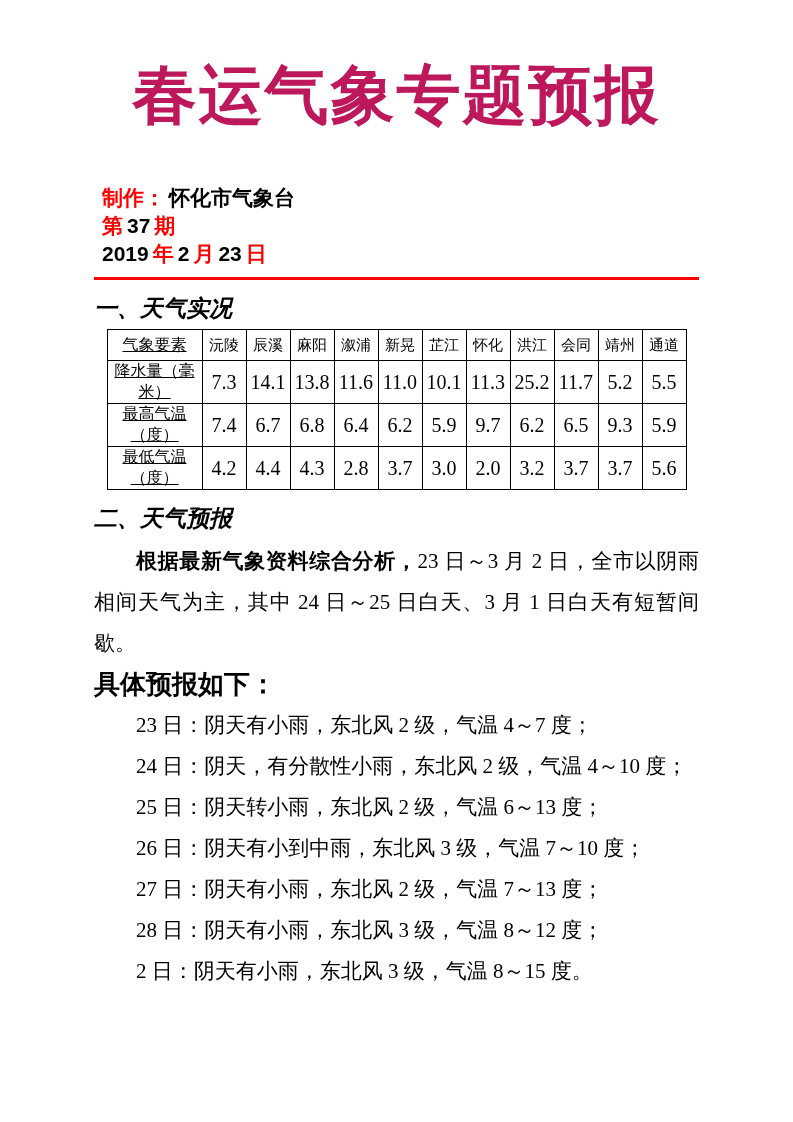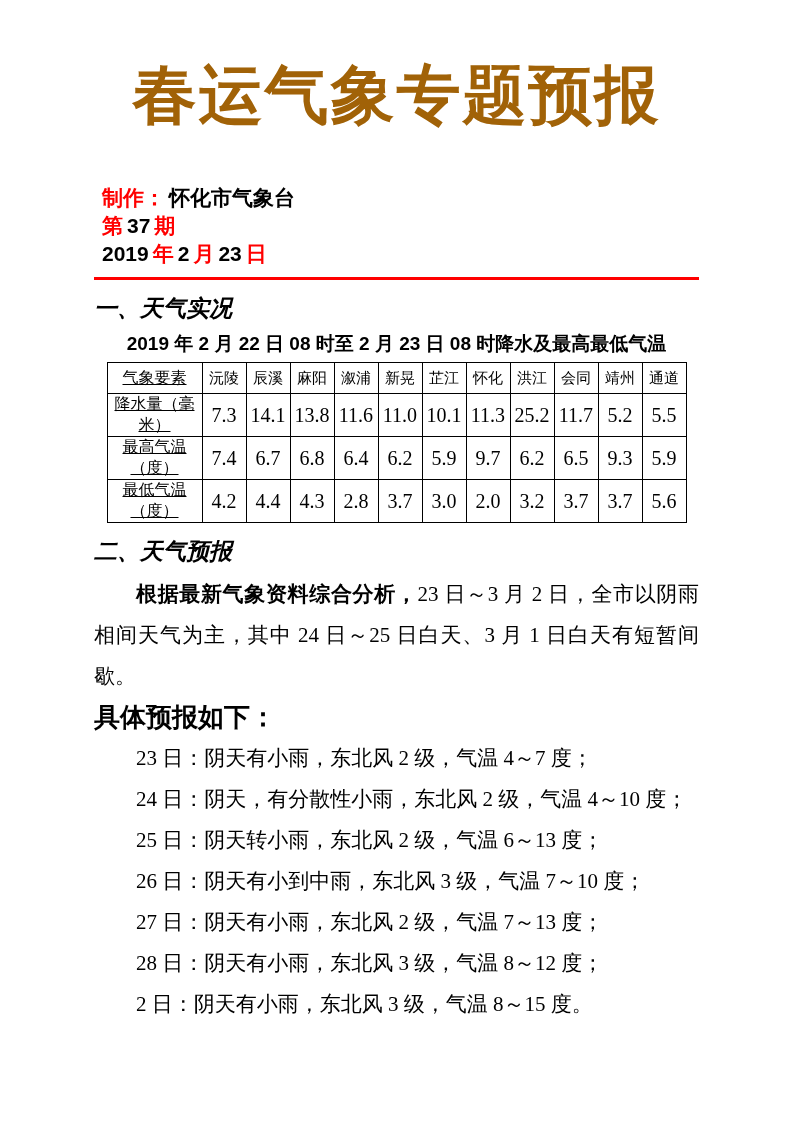--- a/index.html
+++ b/index.html
@@ -15,21 +15,21 @@
 
   
   .doc-title {
     margin-top: 52px;
     text-align: center;
     font-family: "DejaVu Serif", serif;
     font-weight: bold;
     font-size: 64px;
     line-height: 1.35;
     letter-spacing: 2px;
-    color: #a16207;
+    color: #be185d;
   }
 
   
   .masthead {
     display: flex;
     justify-content: space-between;
     align-items: baseline;
     margin-top: 46px;
     padding: 0 6px 9px 6px;
     border-bottom: 3px solid #ff0000;
@@ -114,21 +114,20 @@
     <div class="mh-group">
       <span class="red">第</span><span>37</span><span class="red">期</span>
     </div>
     <div class="mh-group">
       <span>2019</span><span class="red">年</span><span>2</span><span class="red">月</span><span>23</span><span class="red">日</span>
     </div>
   </div>
 
   <div class="section-heading">一、天气实况</div>
 
-  <div class="table-title">2019 年 2 月 22 日 08 时至 2 月 23 日 08 时降水及最高最低气温</div>
 
   <table class="weather">
     <tbody>
         <tr>
       <th class="label-col">气象要素</th>
       <th>沅陵</th>
       <th>辰溪</th>
       <th>麻阳</th>
       <th>溆浦</th>
       <th>新晃</th>

